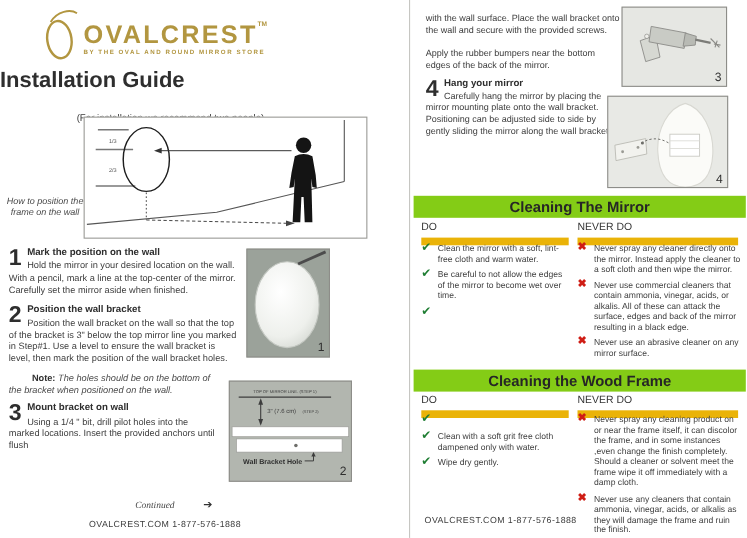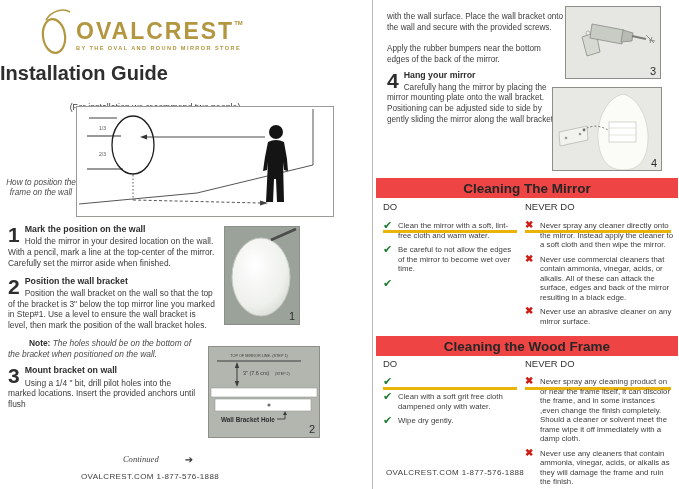--- a/index.html
+++ b/index.html
@@ -47,26 +47,26 @@
              letter-spacing:0.4px;color:#3c3c3c;}
 
   
   .rp-par{position:absolute;left:14px;width:178px;font-size:8.2px;line-height:1.3;color:#3c3c3c;}
   #rp-p1{top:12px;}
   #rp-p2{top:44px;}
   #step4{position:absolute;left:14px;top:70px;width:174px;font-size:8.2px;line-height:1.3;}
   #fig3{position:absolute;left:192px;top:6px;width:96px;height:73px;background:#e6e7e3;}
   #fig4{position:absolute;left:179px;top:87px;width:110px;height:84px;background:#e8e9e5;}
 
-  .band{position:absolute;left:3px;right:1px;height:20px;background:#ef4444;
+  .band{position:absolute;left:3px;right:1px;height:20px;background:#84cc16;
         display:flex;align-items:center;justify-content:center;
         font-size:13.5px;font-weight:bold;color:#262626;}
   #band-mirror{top:178px;}
   #band-frame{top:336px;}
-  .colhead{position:absolute;font-size:9.5px;color:#333;border-bottom:3px solid #eab308;padding-bottom:18px;}
+  .colhead{position:absolute;font-size:9.5px;color:#333;border-bottom:7px solid #eab308;padding-bottom:4px;}
   .colhead.do1{left:10px;top:201px;width:134px;}
   .colhead.nd1{left:152px;top:201px;width:146px;}
   .colhead.do2{left:10px;top:358px;width:134px;}
   .colhead.nd2{left:152px;top:358px;width:146px;}
 
   .items{position:absolute;font-size:7.8px;line-height:1.22;color:#3e3e3e;}
   #m-do{left:10px;top:221px;width:134px;}
   #m-nd{left:152px;top:221px;width:150px;}
   #f-do{left:10px;top:377px;width:134px;}
   #f-nd{left:152px;top:377px;width:150px;}

